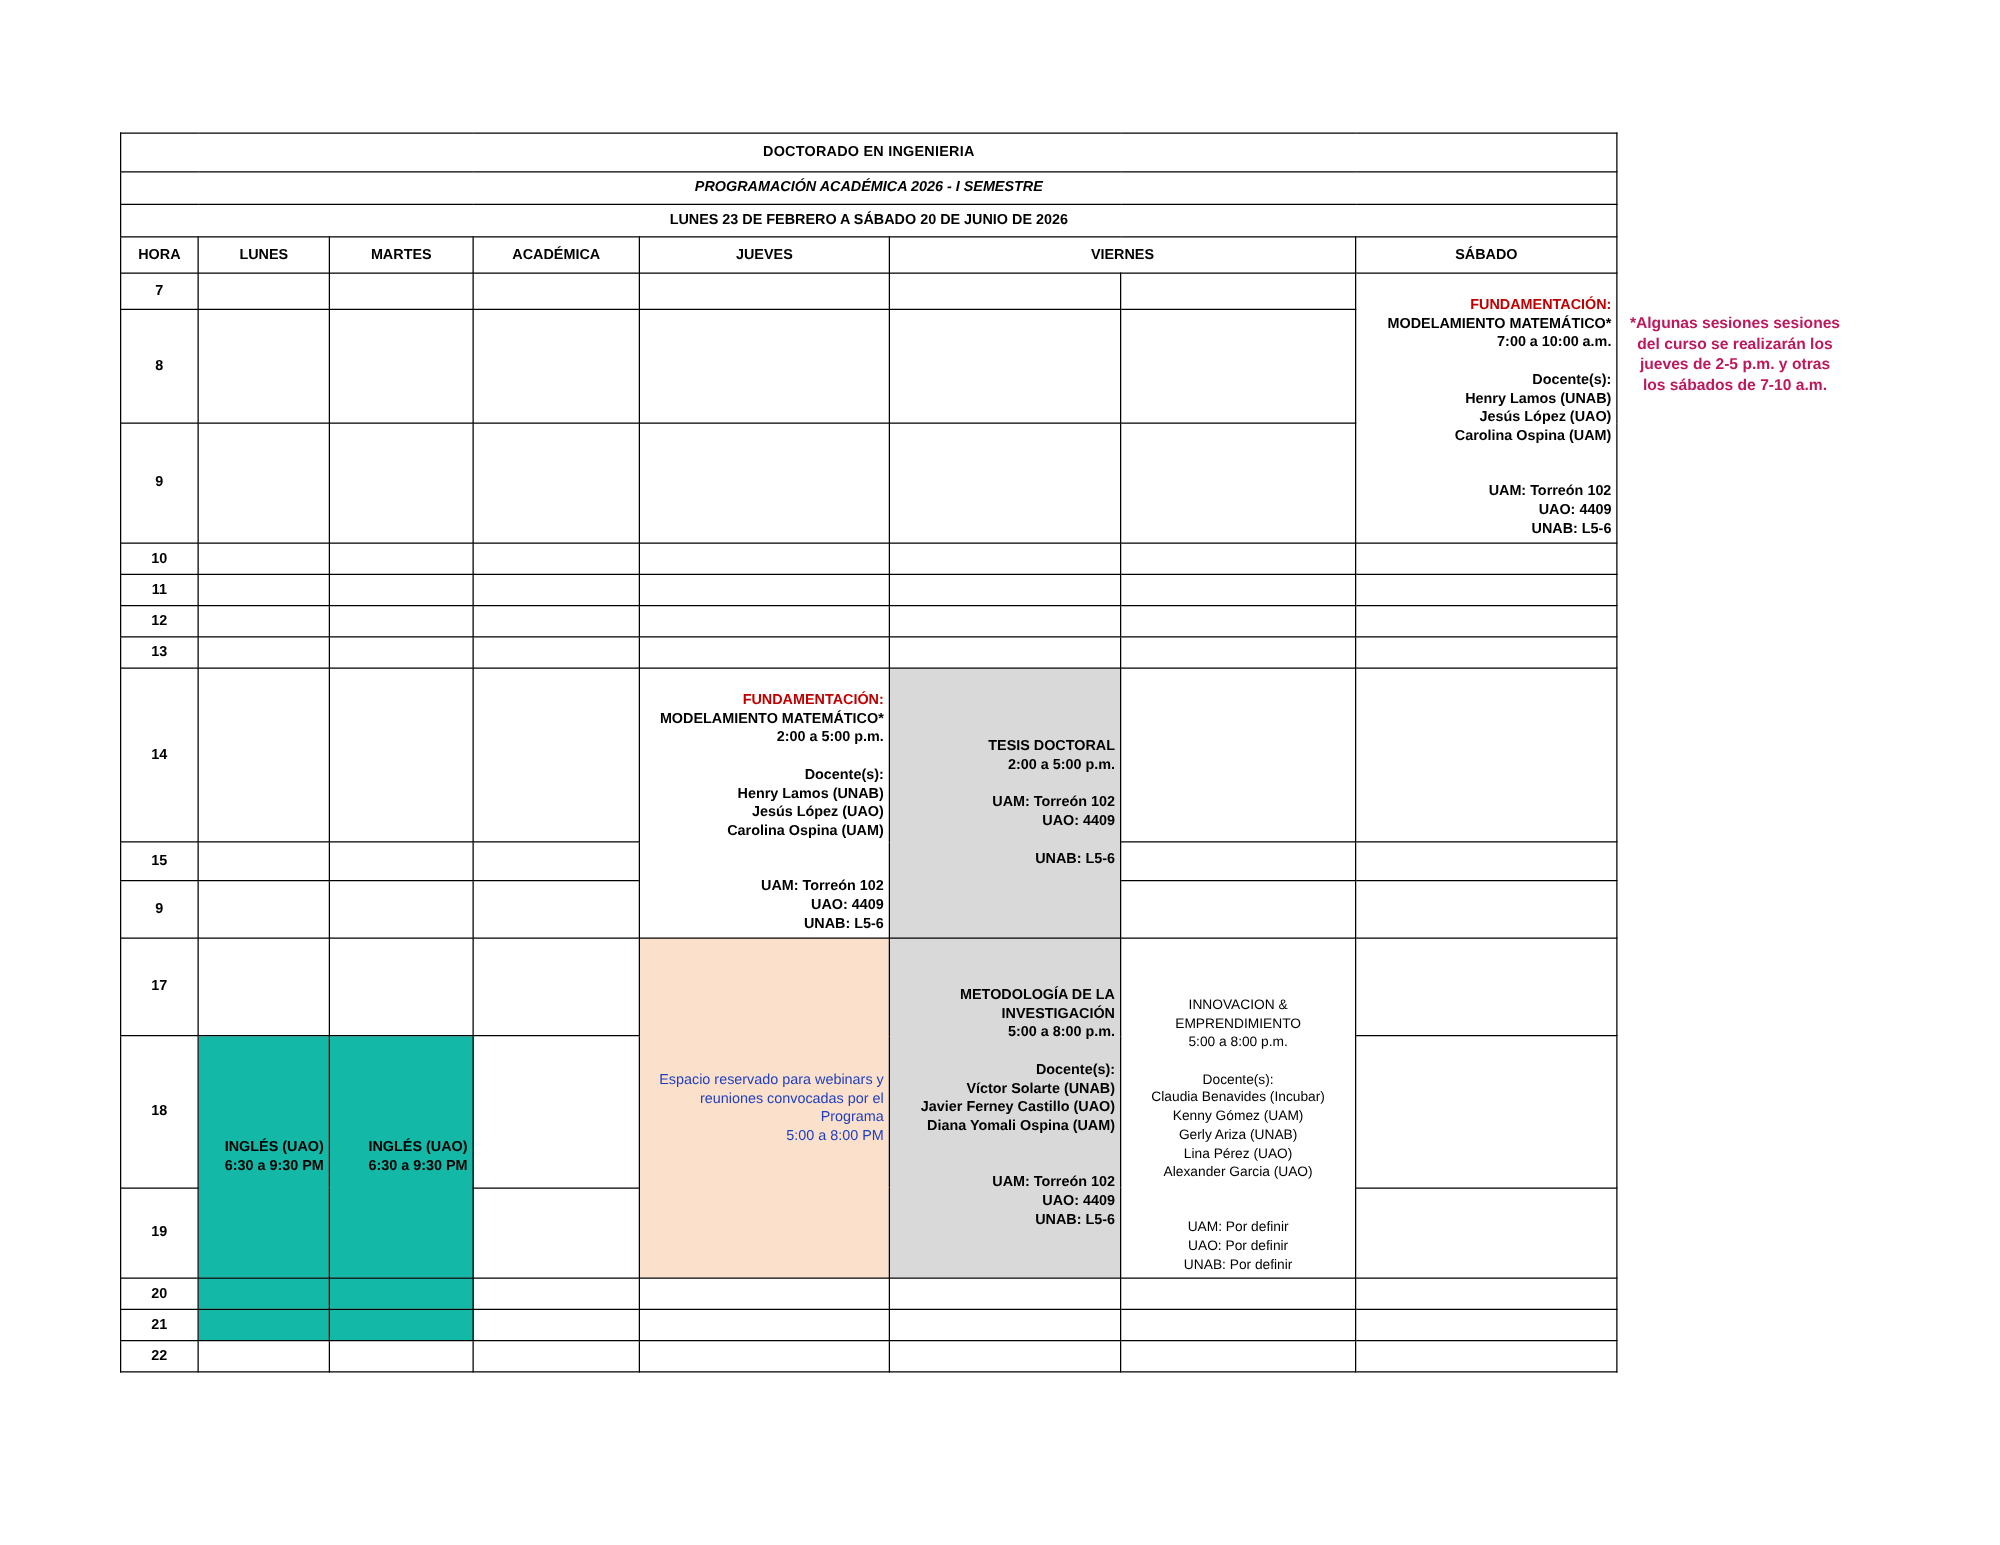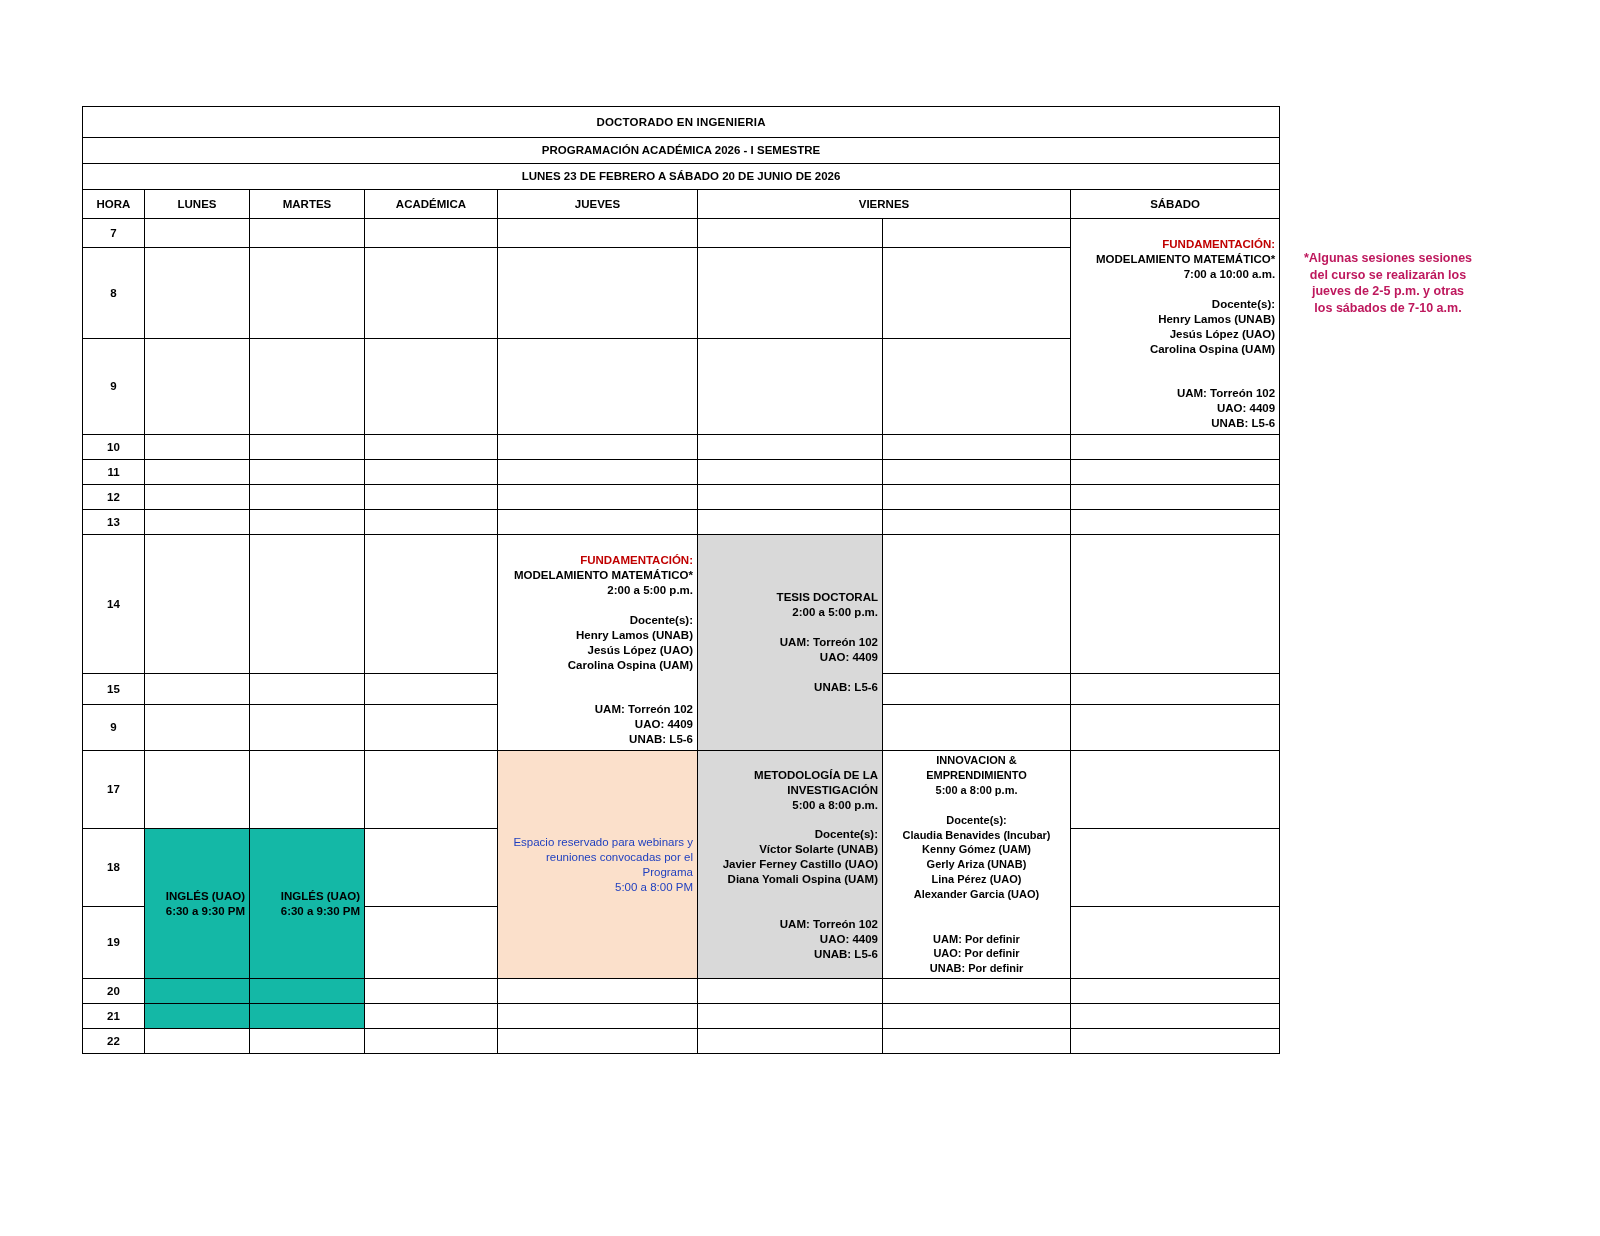--- a/index.html
+++ b/index.html
@@ -15,21 +15,21 @@
     position: relative;
   }
   .page {
     position: absolute;
     left: 0; top: 0;
     width: 1600px;
     height: 1236px;
   }
   table.sched {
     position: absolute;
-    left: 82px;
+    left: 96px;
     top: 106px;
     width: 1197px;
     border-collapse: collapse;
     table-layout: fixed;
   }
   table.sched td, table.sched th {
     border: 1px solid #000;
     padding: 0;
     vertical-align: middle;
     text-align: center;
@@ -40,20 +40,21 @@
   .title-row td {
     font-size: 21px;
     font-weight: bold;
     height: 30px;
     letter-spacing: .2px;
   }
   .sub1-row td {
     font-size: 15.5px;
     font-weight: bold;
     height: 25px;
+    font-style: italic;
   }
   .sub2-row td {
     font-size: 14.5px;
     font-weight: bold;
     height: 25px;
   }
   .head-row td {
     font-size: 16.5px;
     font-weight: bold;
     height: 28px;
@@ -80,22 +81,23 @@
     white-space: pre-line;
     font-size: 11.5px;
     font-weight: bold;
     line-height: 1.3;
     text-align: right;
   }
   .small-inner {
     padding: 2px 14px;
     white-space: pre-line;
     font-size: 11px;
-    font-weight: bold;
+    font-weight: normal;
     line-height: 1.35;
+    margin-top: 44px;
   }
   .fund-label {
     color: #c00000;
     font-weight: bold;
     display: block;
   }
   .gray { background: #d9d9d9; margin-top: 30px; }
   .blue { background: #14b8a6; }
   .peach { background: #fbe0cb; }
   .bluetext {

